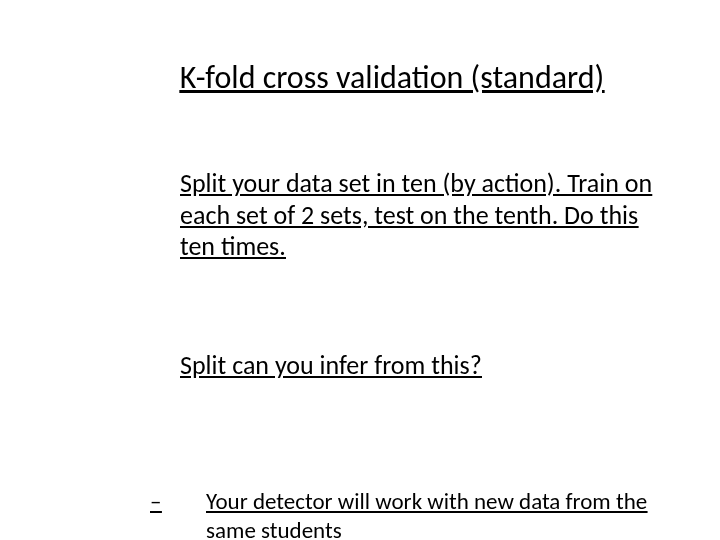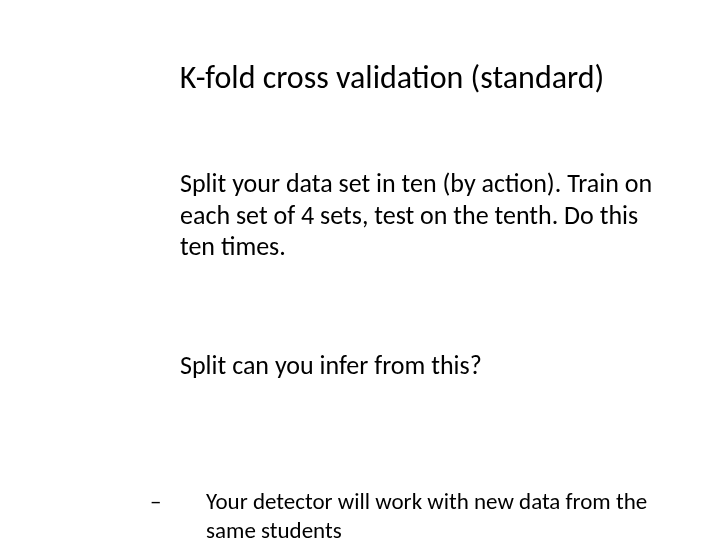--- a/index.html
+++ b/index.html
@@ -1,15 +1,15 @@
 <!DOCTYPE html>
 <html><head>
   <meta charset="utf-8">
   <style>
-    * { margin: 16px; padding: 0; box-sizing: border-box; }
+    * { margin: 16px; padding: 0; box-sizing: border-box; text-decoration: underline; }
     body {
       width: 720px;
       height: 540px;
       background: #fff;
       font-family: Calibri, "Segoe UI", Arial, sans-serif;
       color: #000;
       padding: 18px 50px 30px 50px;
       position: relative;
     }
     .title {
@@ -60,21 +60,21 @@
   </style>
 </head>
 <body>
 
 <h1 class="title">K-fold cross validation (standard)</h1>
 
 <div class="bullet-item">
   <div class="bullet-marker">
       <span class="dot"></span>
     </div>
-  <div class="bullet-text">Split your data set in ten (by action). Train on each set of 4 sets, test on the tenth. Do this ten times.</div>
+  <div class="bullet-text">Split your data set in ten (by action). Train on each set of 2 sets, test on the tenth. Do this ten times.</div>
 </div>
 
 <div class="bullet-item">
   <div class="bullet-marker">
       <span class="dot"></span>
     </div>
   <div class="bullet-text">Split can you infer from this?</div>
 </div>
 
 <div class="sub-item">

